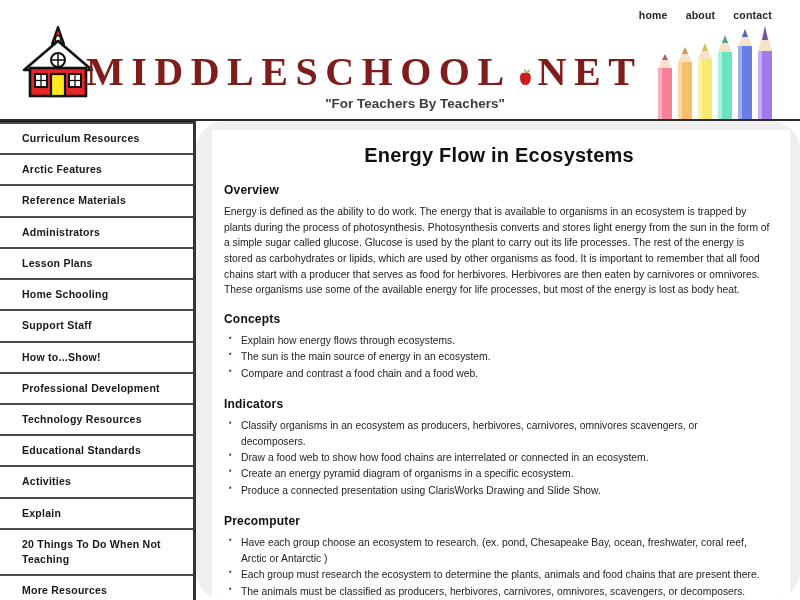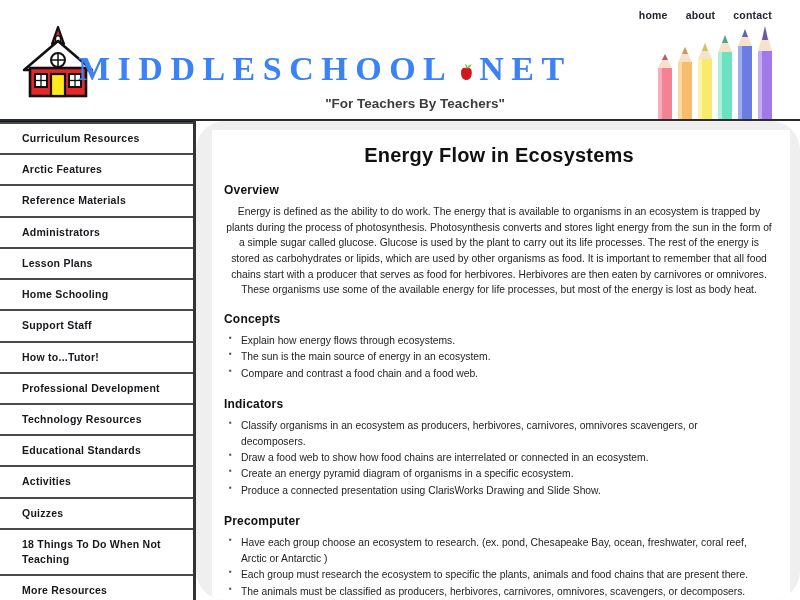--- a/index.html
+++ b/index.html
@@ -55,27 +55,27 @@
   .schoolhouse {
     position: absolute;
     left: 16px;
     top: 18px;
     width: 84px;
     height: 84px;
   }
 
   .wordmark {
     position: absolute;
-    left: 78px;
+    left: 86px;
     top: 52px;
     font-family: "Liberation Serif", serif;
-    font-size: 34px;
+    font-size: 40px;
     font-weight: bold;
     letter-spacing: 7.5px;
-    color: #3b82f6;
+    color: #7f1d1d;
     white-space: nowrap;
     line-height: 1;
   }
   .wordmark .apple-wrap {
     display: inline-block;
     position: relative;
     width: 26px;
     height: 26px;
     vertical-align: -4px;
     letter-spacing: 0;
@@ -178,21 +178,21 @@
     margin: 0 0 7px 0;
     letter-spacing: .2px;
   }
 
   .para {
     font-family: "Liberation Sans", sans-serif;
     font-size: 10.3px;
     color: #232323;
     line-height: 1.52;
     margin: 0 0 2px 0;
-    text-align: center;
+    text-align: left;
   }
 
   ul.bullets {
     margin: 0 0 4px 0;
     padding-left: 17px;
     list-style: none;
   }
   ul.bullets li {
     position: relative;
     font-family: "Liberation Sans", sans-serif;
@@ -304,27 +304,27 @@
   <div class="body-area">
 
     <div class="sidebar">
       <div class="nav-item">Curriculum Resources</div>
       <div class="nav-item">Arctic Features</div>
       <div class="nav-item">Reference Materials</div>
       <div class="nav-item">Administrators</div>
       <div class="nav-item">Lesson Plans</div>
       <div class="nav-item">Home Schooling</div>
       <div class="nav-item">Support Staff</div>
-      <div class="nav-item">How to...Tutor!</div>
+      <div class="nav-item">How to...Show!</div>
       <div class="nav-item">Professional Development</div>
       <div class="nav-item">Technology Resources</div>
       <div class="nav-item">Educational Standards</div>
       <div class="nav-item">Activities</div>
-      <div class="nav-item">Quizzes</div>
-      <div class="nav-item">18 Things To Do When Not Teaching</div>
+      <div class="nav-item">Explain</div>
+      <div class="nav-item">20 Things To Do When Not Teaching</div>
       <div class="nav-item">More Resources</div>
       <div class="sidebar-gap"></div>
     </div>
 
     <div class="content-outer">
       <div class="content-panel">
 
         <div class="doc-title">Energy Flow in Ecosystems</div>
 
         <div class="sec-head">Overview</div>
@@ -347,21 +347,21 @@
           <li>Draw a food web to show how food chains are interrelated or connected in an ecosystem.</li>
           <li>Create an energy pyramid diagram of organisms in a specific ecosystem.</li>
           <li>Produce a connected presentation using ClarisWorks Drawing and Slide Show.</li>
         </ul>
 
         <div class="block-gap"></div>
 
         <div class="sec-head">Precomputer</div>
         <ul class="bullets">
           <li>Have each group choose an ecosystem to research. (ex. pond, Chesapeake Bay, ocean, freshwater, coral reef, Arctic or Antarctic )</li>
-          <li>Each group must research the ecosystem to specific the plants, animals and food chains that are present there.</li>
+          <li>Each group must research the ecosystem to determine the plants, animals and food chains that are present there.</li>
           <li>The animals must be classified as producers, herbivores, carnivores, omnivores, scavengers, or decomposers.</li>
           <li>An energy pyramid of these organisms is constructed.</li>
 
         </ul>
 
       </div>
     </div>
 
   </div>
 </div>

